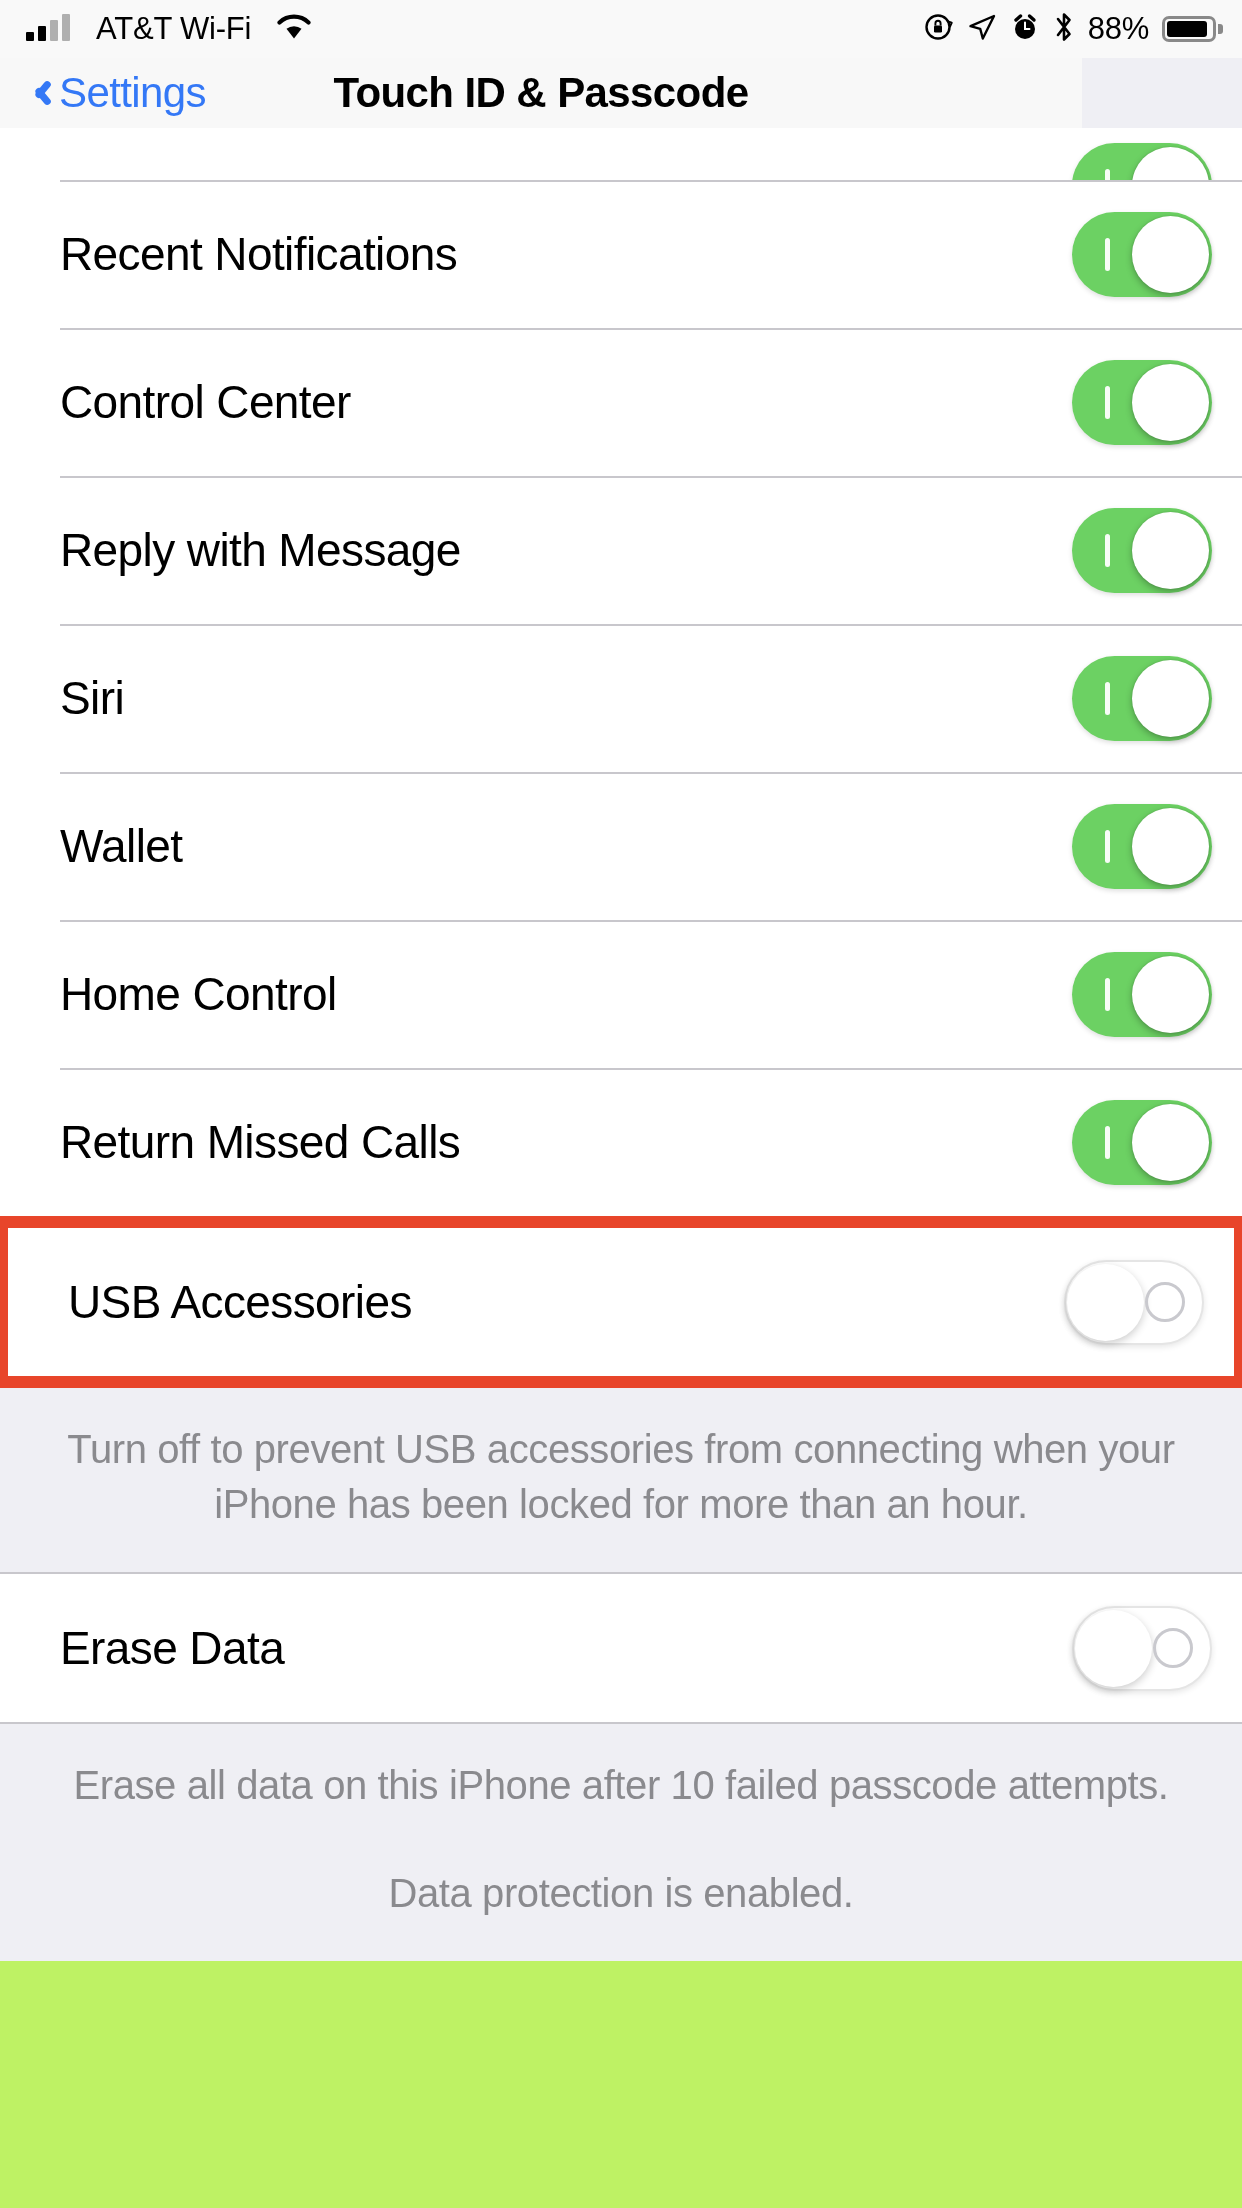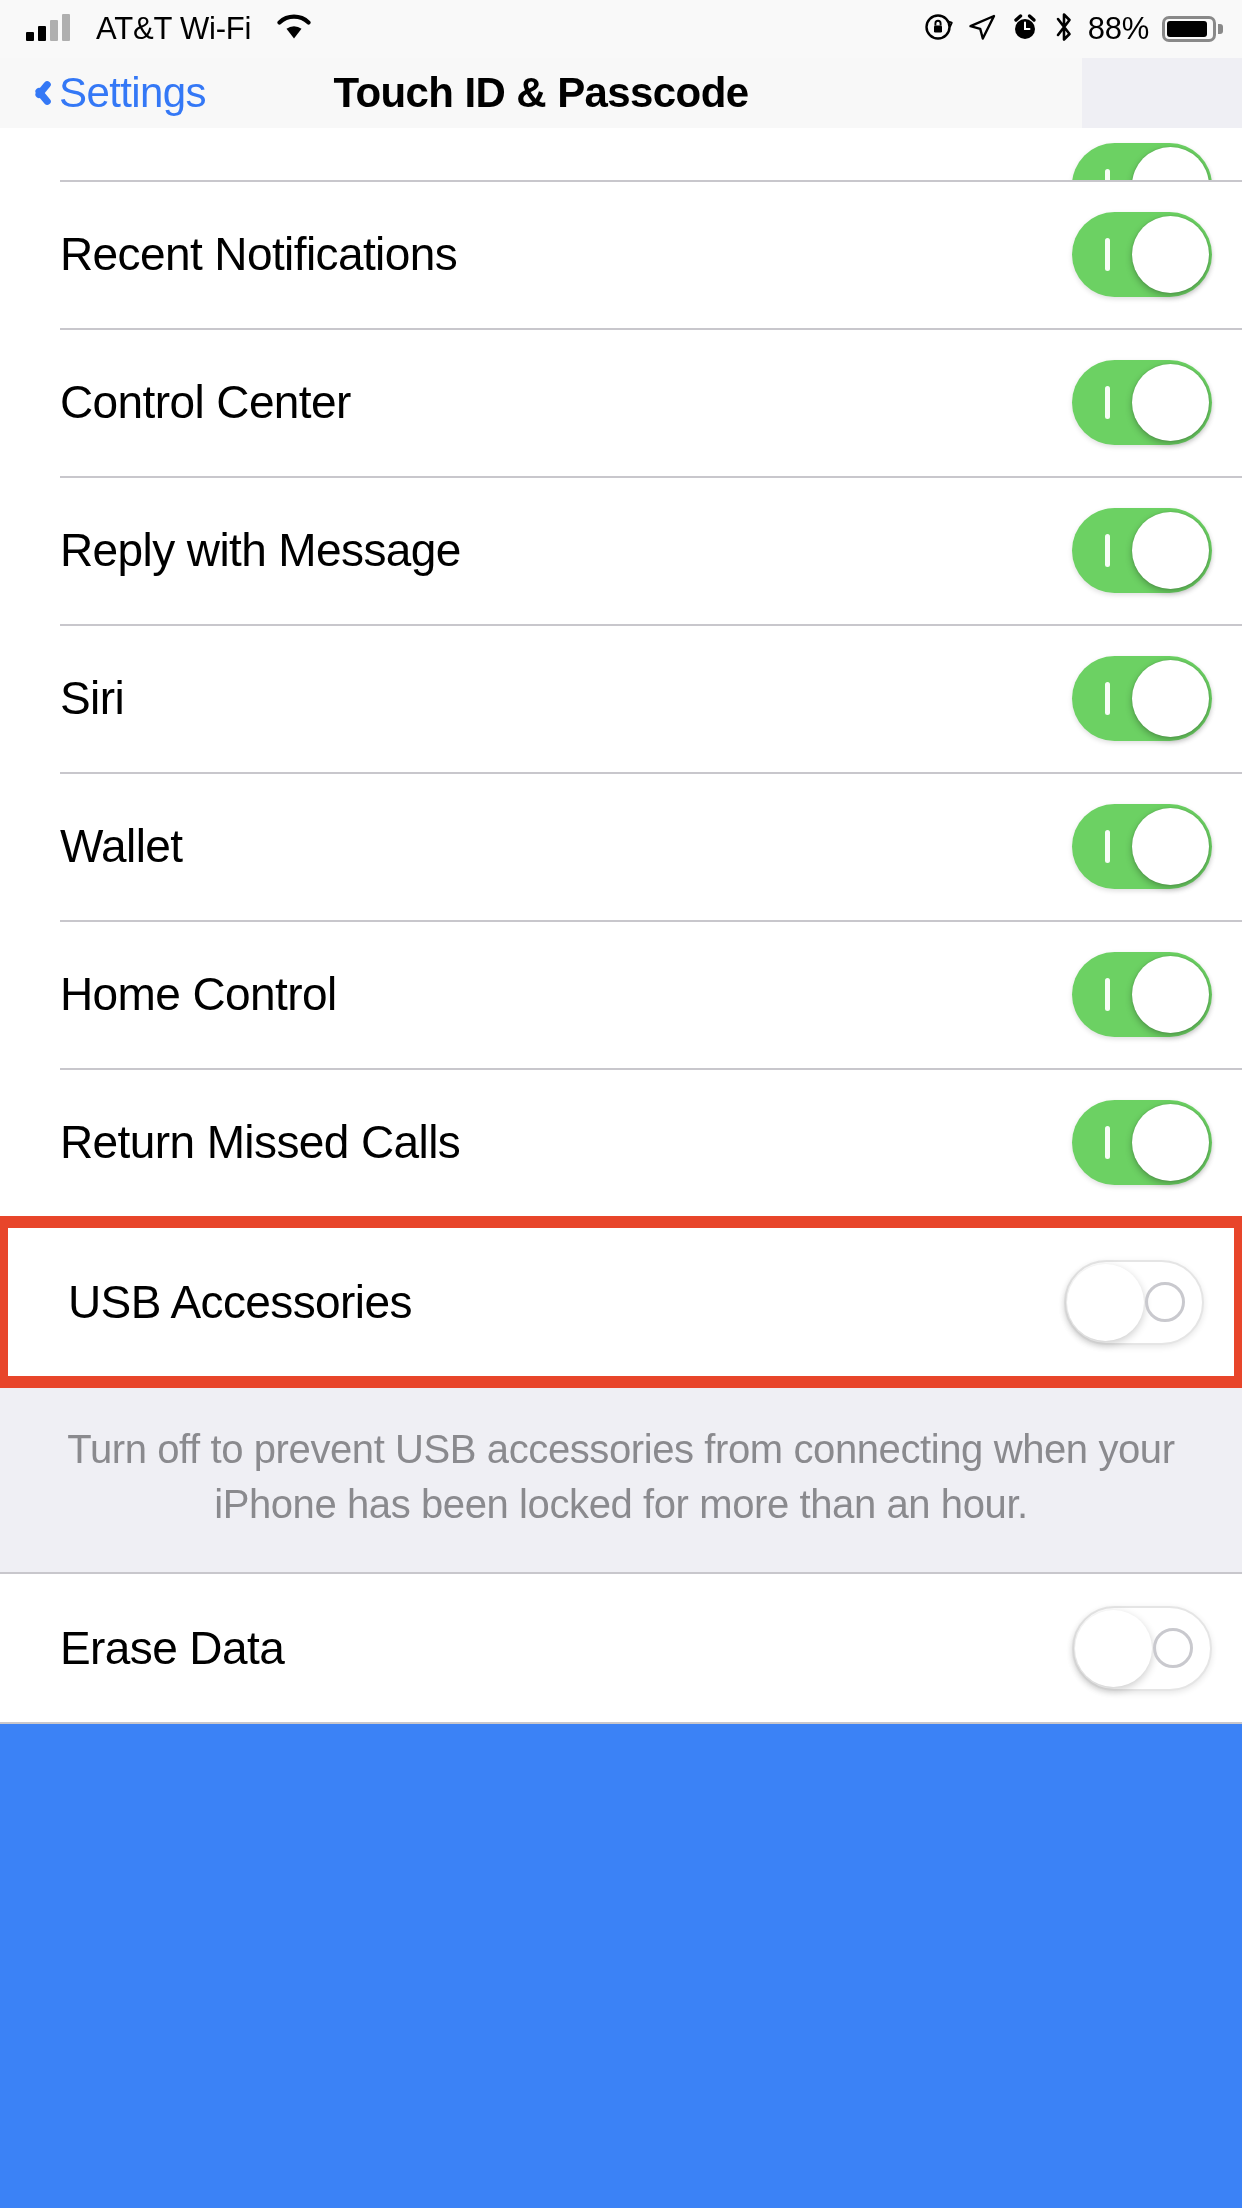--- a/index.html
+++ b/index.html
@@ -61,21 +61,21 @@
   }
   .chev::before { top:1px; transform:rotate(40deg); transform-origin:bottom left;}
   .chev::after  { bottom:1px; transform:rotate(-40deg); transform-origin:top left;}
   .nav-back-label { font-size:42px; font-weight:400; color:#3478F6; letter-spacing:-0.6px; }
   .nav-title {
     position:absolute; left:0; right:0; top:50%; transform:translateY(-50%);
     text-align:center; font-size:42px; font-weight:700; color:#000; letter-spacing:-0.6px;
   }
 
   
-  .content { position:absolute; top:128px; left:0; width:1242px; height:2080px; background:#3b82f6; }
+  .content { position:absolute; top:128px; left:0; width:1242px; height:2080px; background:#bef264; }
 
   .group { background:#FFFFFF; }
   .row {
     position:relative; height:148px;
     display:flex; align-items:center;
     padding:0 30px 0 60px;
     background:#FFFFFF;
   }
   .row + .row::before {
     content:""; position:absolute; top:0; left:60px; right:0; height:2px; background:#C8C7CC;
@@ -280,15 +280,19 @@
       <div class="row">
         <span class="row-label">Erase Data</span>
         <span class="switch off">
             <span class="knob"></span>
           </span>
       </div>
     </div>
 
     <div class="spacer-line"></div>
 
+    <div class="footer">
+      <p>Erase all data on this iPhone after 10 failed passcode attempts.</p>
+      <p>Data protection is enabled.</p>
+    </div>
 
   </div>
 </div>
 
 </body></html>

